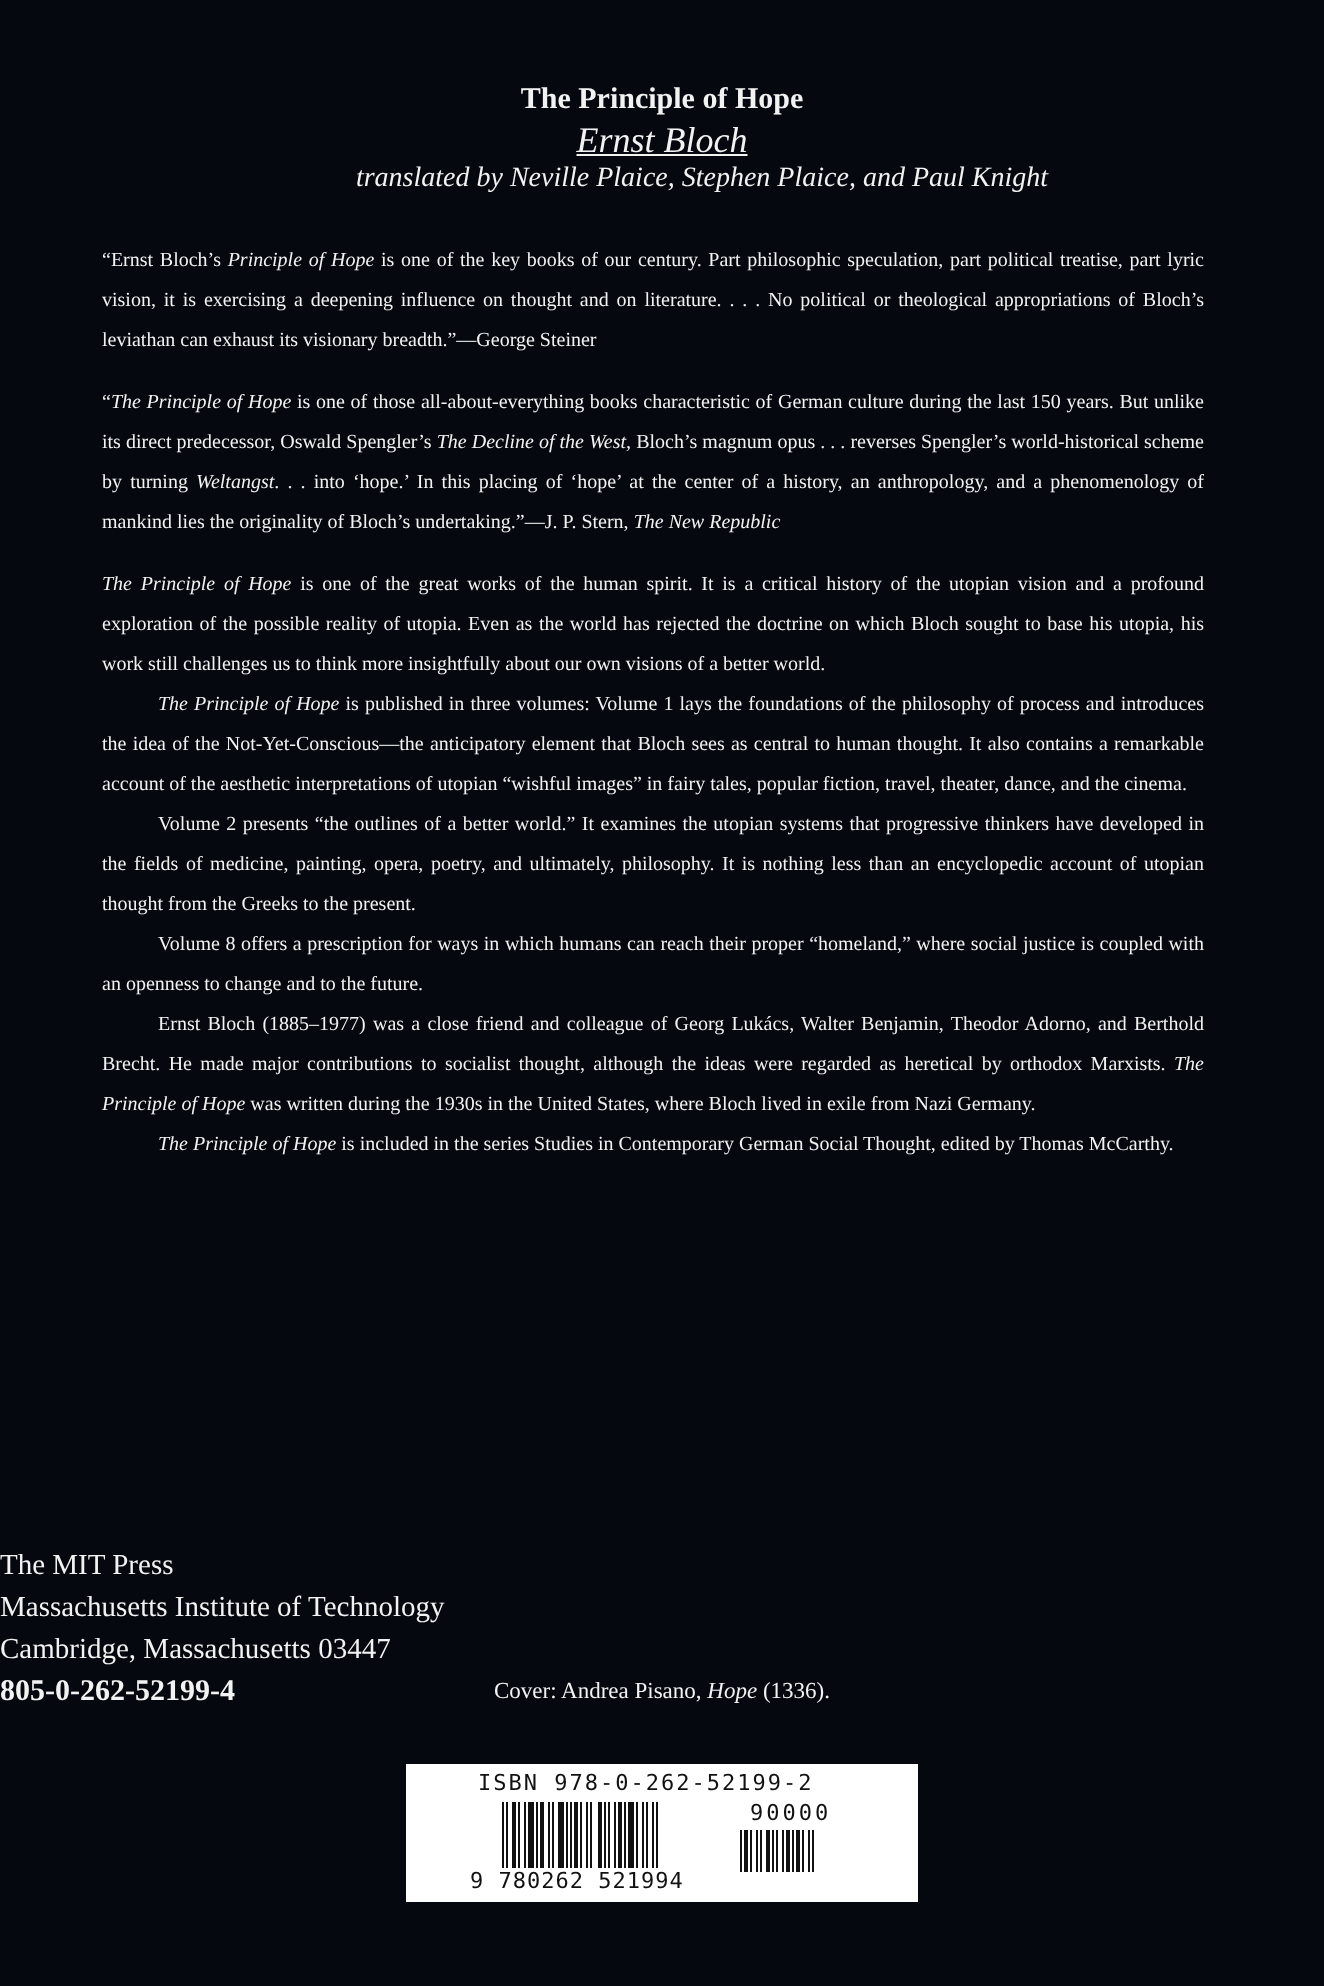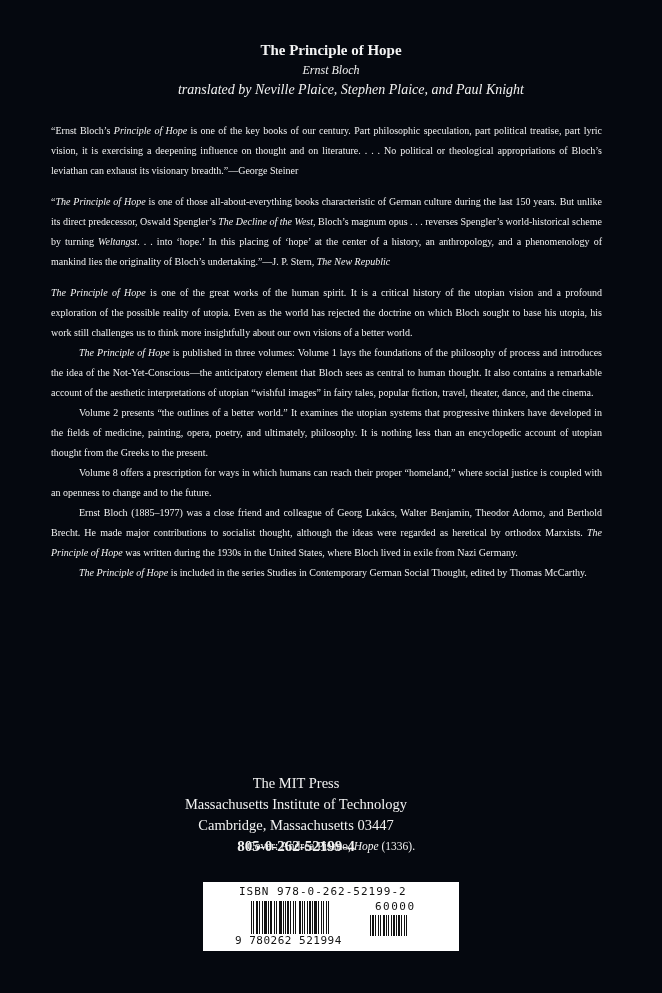--- a/index.html
+++ b/index.html
@@ -6,32 +6,32 @@
   body {
     width: 662px; height: 993px; overflow: hidden;
     background: #05080f;
     color: #f2f2f2;
     font-family: "Liberation Serif", "DejaVu Serif", serif;
     position: relative;
   }
   .page { position: absolute; left: 0; top: 0; width: 662px; height: 993px; }
   .header { position: absolute; top: 40px; left: 0; width: 662px; text-align: center; }
   .title { font-weight: bold; font-size: 15px; line-height: 20px; }
-  .author { font-style: italic; font-size: 12px; line-height: 20px; }
+  .author { font-style: italic; font-size: 18px; line-height: 20px; text-decoration: underline; }
   .translators { font-style: italic; font-size: 14px; line-height: 20px; margin-left: 40px; }
   .body-text {
     position: absolute; left: 51px; width: 551px;
     font-size: 10px; line-height: 20px; text-align: justify;
   }
   .body-text p { margin: 0; }
   .gap { margin-top: 11px !important; }
   .indent { text-indent: 28px; }
   i { font-style: italic; }
   .q1 { top: 121px; }
-  .publisher { position: absolute; top: 773px; left: 0; width: 592px; text-align: center; font-size: 14.5px; line-height: 21px; }
+  .publisher { position: absolute; top: 773px; left: 0; width: 592px; text-align: left; font-size: 14.5px; line-height: 21px; }
   .isbn-bold { font-weight: bold; font-size: 15px; }
   .credits { position: absolute; top: 836px; left: 0; width: 662px; text-align: center; font-size: 11.5px; line-height: 20px; }
   .barcode-box {
     position: absolute; left: 203px; top: 882px; width: 256px; height: 69px;
     background: #ffffff; color: #111;
     font-family: "DejaVu Sans Mono", monospace;
   }
   .bc-label { position: absolute; left: 36px; top: 3px; font-size: 11px; letter-spacing: 1px; }
   .bc-main { position: absolute; left: 48px; top: 19px; width: 110px; height: 40px; display: flex; align-items: stretch; }
   .bc-digits { position: absolute; left: 32px; top: 52px; font-size: 11px; letter-spacing: 0.5px; background: #fff; }
@@ -136,21 +136,21 @@
         <div class="bar" style="width: 1px;"></div>
         <div class="space" style="width: 1px;"></div>
         <div class="bar" style="width: 1px;"></div>
         <div class="space" style="width: 2px;"></div>
         <div class="bar" style="width: 1px;"></div>
         <div class="space" style="width: 1px;"></div>
         <div class="bar" style="width: 1px;"></div>
         <div class="space" style="width: 1px;"></div>
       </div>
     <div class="bc-digits">9 780262 521994</div>
-    <div class="bc-price">60000</div>
+    <div class="bc-price">90000</div>
     <div class="bc-addon" id="bcaddon">
         <div class="bar" style="width: 1px;"></div>
         <div class="space" style="width: 1px;"></div>
         <div class="bar" style="width: 2px;"></div>
         <div class="space" style="width: 1px;"></div>
         <div class="bar" style="width: 1px;"></div>
         <div class="space" style="width: 2px;"></div>
         <div class="bar" style="width: 1px;"></div>
         <div class="space" style="width: 1px;"></div>
         <div class="bar" style="width: 1px;"></div>

